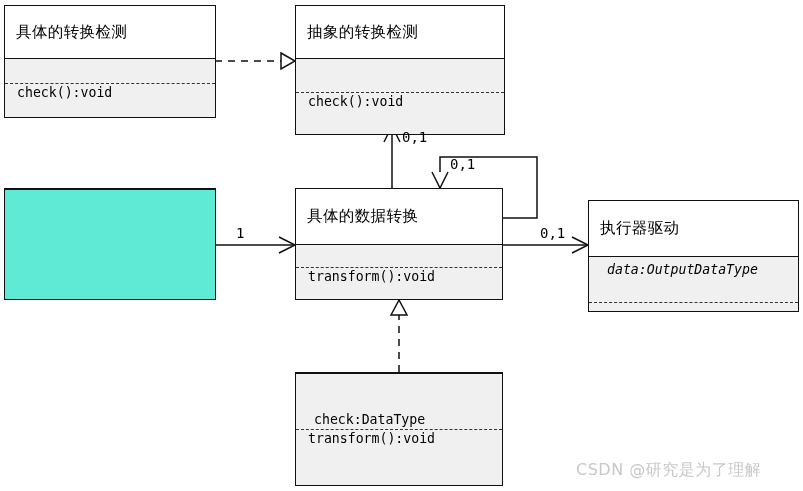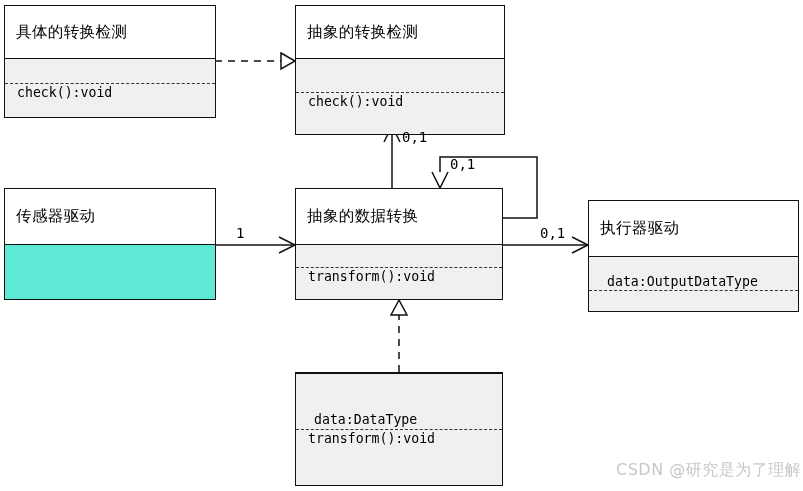--- a/index.html
+++ b/index.html
@@ -180,60 +180,59 @@
       <div class="uml-sep"></div>
       <div class="uml-compartment">
         <div class="uml-row empty-pad"></div>
         <div class="uml-row dotted-top">check():void</div>
       </div>
     </div>
   </div>
 
   <div class="uml-class" style="left:4px; top:188px; width:212px; height:112px;">
     <div class="uml-class-inner">
-      <div class="uml-name" style="height:55px;">传感器驱动</div>
       <div class="uml-sep"></div>
     </div>
   </div>
 
   <div class="uml-class" style="left:295px; top:188px; width:208px; height:112px;">
     <div class="uml-class-inner">
-      <div class="uml-name" style="height:55px;">抽象的数据转换</div>
+      <div class="uml-name" style="height:55px;">具体的数据转换</div>
       <div class="uml-sep"></div>
       <div class="uml-compartment">
         <div class="uml-row empty-pad"></div>
         <div class="uml-row dotted-top">transform():void</div>
       </div>
     </div>
   </div>
 
   <div class="uml-class" style="left:588px; top:200px; width:211px; height:112px;">
     <div class="uml-class-inner">
       <div class="uml-name" style="height:55px;">执行器驱动</div>
       <div class="uml-sep"></div>
-      <div class="uml-compartment" style="justify-content:center;">
+      <div class="uml-compartment" style="justify-content:space-between;font-style:italic;">
         <div class="uml-row" style="padding-top:4px;">data:OutputDataType</div>
         <div class="uml-row dotted-top empty-pad"></div>
       </div>
     </div>
   </div>
 
   <div class="uml-class" style="left:295px; top:372px; width:208px; height:114px;">
     <div class="uml-class-inner">
       <div class="uml-sep"></div>
       <div class="uml-compartment">
-        <div class="uml-row">data:DataType</div>
+        <div class="uml-row">check:DataType</div>
         <div class="uml-row dotted-top">transform():void</div>
       </div>
     </div>
   </div>
 
   <div class="mult-label" style="left:402px; top:129px;">0,1</div>
 
   <div class="mult-label" style="left:450px; top:156px;">0,1</div>
 
   <div class="mult-label" style="left:236px; top:225px;">1</div>
 
   <div class="mult-label" style="left:540px; top:225px;">0,1</div>
 
-  <div id="watermark" style="left:576px; top:460px;margin-left:40px;">CSDN @研究是为了理解</div>
+  <div id="watermark" style="left:576px; top:460px;">CSDN @研究是为了理解</div>
 
 </div>
 
 </body></html>

